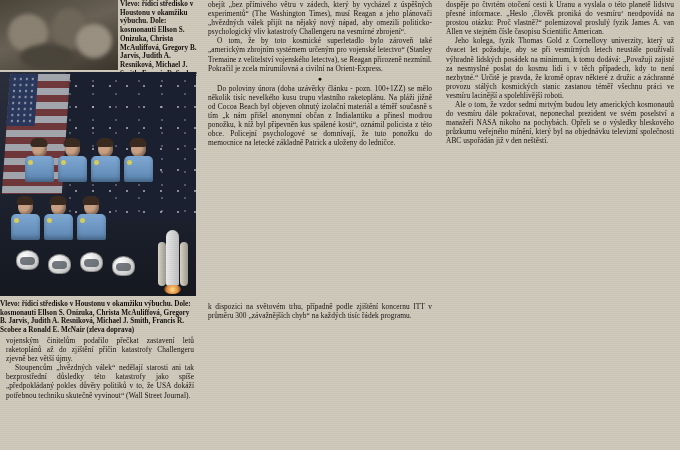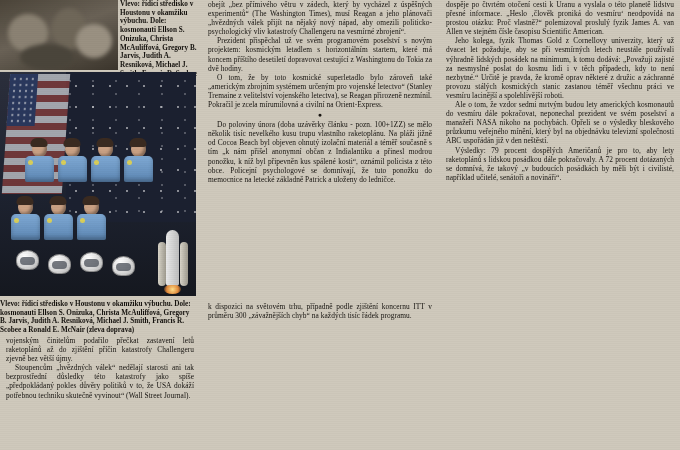--- a/index.html
+++ b/index.html
@@ -351,34 +351,32 @@
 
       <div class="col1-text body-text">
         <p class="noind">vojenským činitelům podařilo přečkat zastavení letů raketoplánů až do zjištění příčin katastrofy Challengeru zjevně bez větší újmy.</p>
         <p>Stoupencům „hvězdných válek“ nedělají starosti ani tak bezprostřední důsledky této katastrofy jako spíše „předpokládaný pokles důvěry politiků v to, že USA dokáží potřebnou techniku skutečně vyvinout“ (Wall Street Journal).</p>
       </div>
     </div>
 
     <div class="col col2">
       <div class="col2-text body-text">
         <p class="noind">obejít „bez přímivého větru v zádech, který by vycházel z úspěšných experimentů“ (The Washington Times), musí Reagan a jeho plánovači „hvězdných válek přijít na nějaký nový nápad, aby omezili politicko-psychologický vliv katastrofy Challengeru na vesmírné zbrojení“.</p>
-        <p>Prezident přispěchal už ve svém programovém poselství s novým projektem: kosmickým letadlem s horizontálním startem, které má koncem příštího desetiletí dopravovat cestující z Washingtonu do Tokia za dvě hodiny.</p>
         <p>O tom, že by toto kosmické superletadlo bylo zároveň také „americkým zbrojním systémem určeným pro vojenské letectvo“ (Stanley Tremaine z velitelství vojenského letectva), se Reagan přirozeně nezmínil. Pokračil je zcela mírumilovná a civilní na Orient-Express.</p>
         <div class="bullet-sep">●</div>
         <p>Do poloviny února (doba uzávěrky článku - pozn. 100+1ZZ) se mělo několik tisíc nevelkého kusu trupu vlastního raketoplánu. Na pláži jižně od Cocoa Beach byl objeven ohnutý izolační materiál a téměř současně s tím „k nám přišel anonymní občan z Indialantiku a přinesl modrou ponožku, k níž byl připevněn kus spálené kosti“, oznámil policista z této obce. Policejní psychologové se domnívají, že tuto ponožku do memocnice na letecké základně Patrick a uloženy do ledničce.</p>
       </div>
 
       <div class="body-text" style="position:absolute; left:8px; top:302px; width:224px;">
         <p class="noind">k dispozici na světovém trhu, případně podle zjištění koncernu ITT v průměru 300 „závažnějších chyb“ na každých tisíc řádek programu.</p>
       </div>
     </div>
 
     <div class="col col3">
       <div class="col3-text body-text">
         <p class="noind">dospěje po čtvrtém otočení cesti k Uranu a vyslala o této planetě lidstvu přesné informace. „Heslo ‚člověk proniká do vesmíru‘ neodpovídá na prostou otázku: Proč vlastně?“ polemizoval proslulý fyzik James A. van Allen ve stejném čísle časopisu Scientific American.</p>
         <p>Jeho kolega, fyzik Thomas Gold z Cornellovy univerzity, který už dvacet let požaduje, aby se při vesmírných letech neustále používali výhradně lidských posádek na minimum, k tomu dodává: „Považuji zajisté za nesmyslné poslat do kosmu lidi i v těch případech, kdy to není nezbytné.“ Určitě je pravda, že kromě oprav některé z družic a záchranné provozu stálých kosmických stanic zastanou téměř všechnu práci ve vesmíru lacinější a spolehlivější roboti.</p>
         <p>Ale o tom, že vzdor sedmi mrtvým budou lety amerických kosmonautů do vesmíru dále pokračovat, neponechal prezident ve svém poselství a manažeři NASA nikoho na pochybách. Opřeli se o výsledky bleskového průzkumu veřejného mínění, který byl na objednávku televizní společnosti ABC uspořádán již v den neštěstí.</p>
-        <p>Výsledky: 79 procent dospělých Američanů je pro to, aby lety raketoplánů s lidskou posádkou dále pokračovaly. A 72 procent dotázaných se domnívá, že takový „v budoucích posádkách by měli být i civilisté, například učitelé, senátoři a novináři“.</p>
       </div>
     </div>
 
   </div>
 </div>
 
 </body></html>

